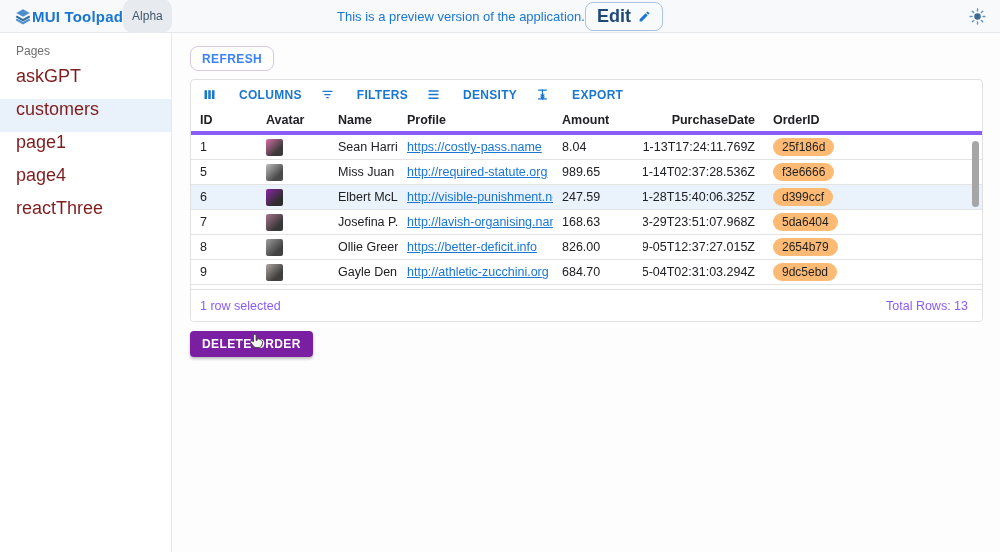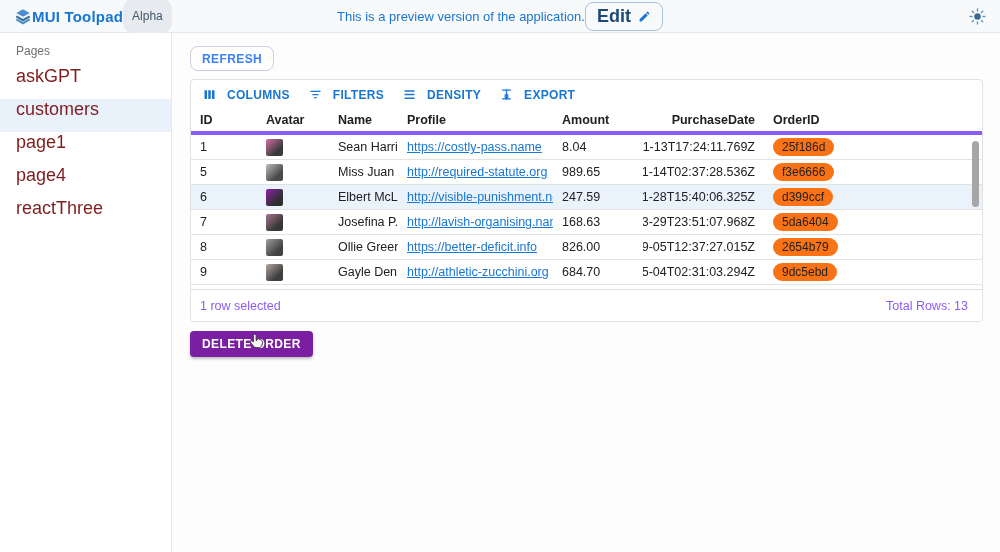--- a/index.html
+++ b/index.html
@@ -50,39 +50,39 @@
     background:#fff; border:1px solid #d5cade; border-radius:8px;
     color:#3b82f6; font-size:12px; font-weight:bold; letter-spacing:.4px;
     cursor:pointer; font-family:"Liberation Sans", sans-serif;
   }
   .grid-card {
     position:relative; margin:8px 17px 0 18px; background:#fff;
     border:1px solid #e0e0e0; border-radius:4px; height:243px; overflow:hidden;
   }
   .grid-toolbar { height:29px; display:flex; align-items:center; gap:6px; padding:0 5px; }
   .tb-btn {
-    display:flex; align-items:center; gap:10px; background:none; border:none;
+    display:flex; align-items:center; gap:22px; background:none; border:none;
     color:#1976d2; font-size:12px; font-weight:bold; letter-spacing:.3px;
     padding:4px 6px; cursor:pointer; font-family:"Liberation Sans", sans-serif;
   }
   .tb-btn svg { display:block; }
   .grid-head { display:flex; height:26px; align-items:center; border-bottom:4px solid #8b5cf6; }
   .hcell { font-size:12.5px; font-weight:bold; color:#202124; padding:0 9px;
     white-space:nowrap; overflow:hidden; }
   .grid-rows { position:relative; height:157px; }
   .grid-row { display:flex; height:25px; align-items:center; border-bottom:1px solid #e3e3e3; cursor:pointer; }
   .grid-row.selected { background:#eaf2fb; }
   .cell { font-size:12.5px; color:#202124; padding:0 9px; white-space:nowrap; overflow:hidden; display:flex; align-items:center; }
   .c-id{width:66px}.c-avatar{width:72px}.c-name{width:69px}.c-profile{width:155px}
   .c-amount{width:90px}.c-date{width:121px; justify-content:flex-end; text-align:right;}
   .c-order{flex:1}
   .avatar { width:17px; height:17px; border-radius:2px; display:inline-block; }
   .plink { color:#1976d2; text-decoration:underline; font-size:12.5px; }
   .chip {
-    background:#f97316; border-radius:16px; padding:2px 9px; font-size:12px; color:#1f1f1f;
+    background:#fdba74; border-radius:16px; padding:2px 9px; font-size:12px; color:#1f1f1f;
   }
   .vscroll {
     position:absolute; top:59px; right:3px; width:7px; height:150px; z-index:3;
   }
   .vscroll-thumb { position:absolute; top:2px; width:7px; height:66px; background:#a6a6a6; border-radius:4px; }
   .grid-footer {
     position:absolute; left:0; right:0; bottom:0; height:32px;
     border-top:1px solid #e0e0e0; display:flex; align-items:center;
     justify-content:space-between; padding:0 14px 0 9px; background:#fff;
   }

